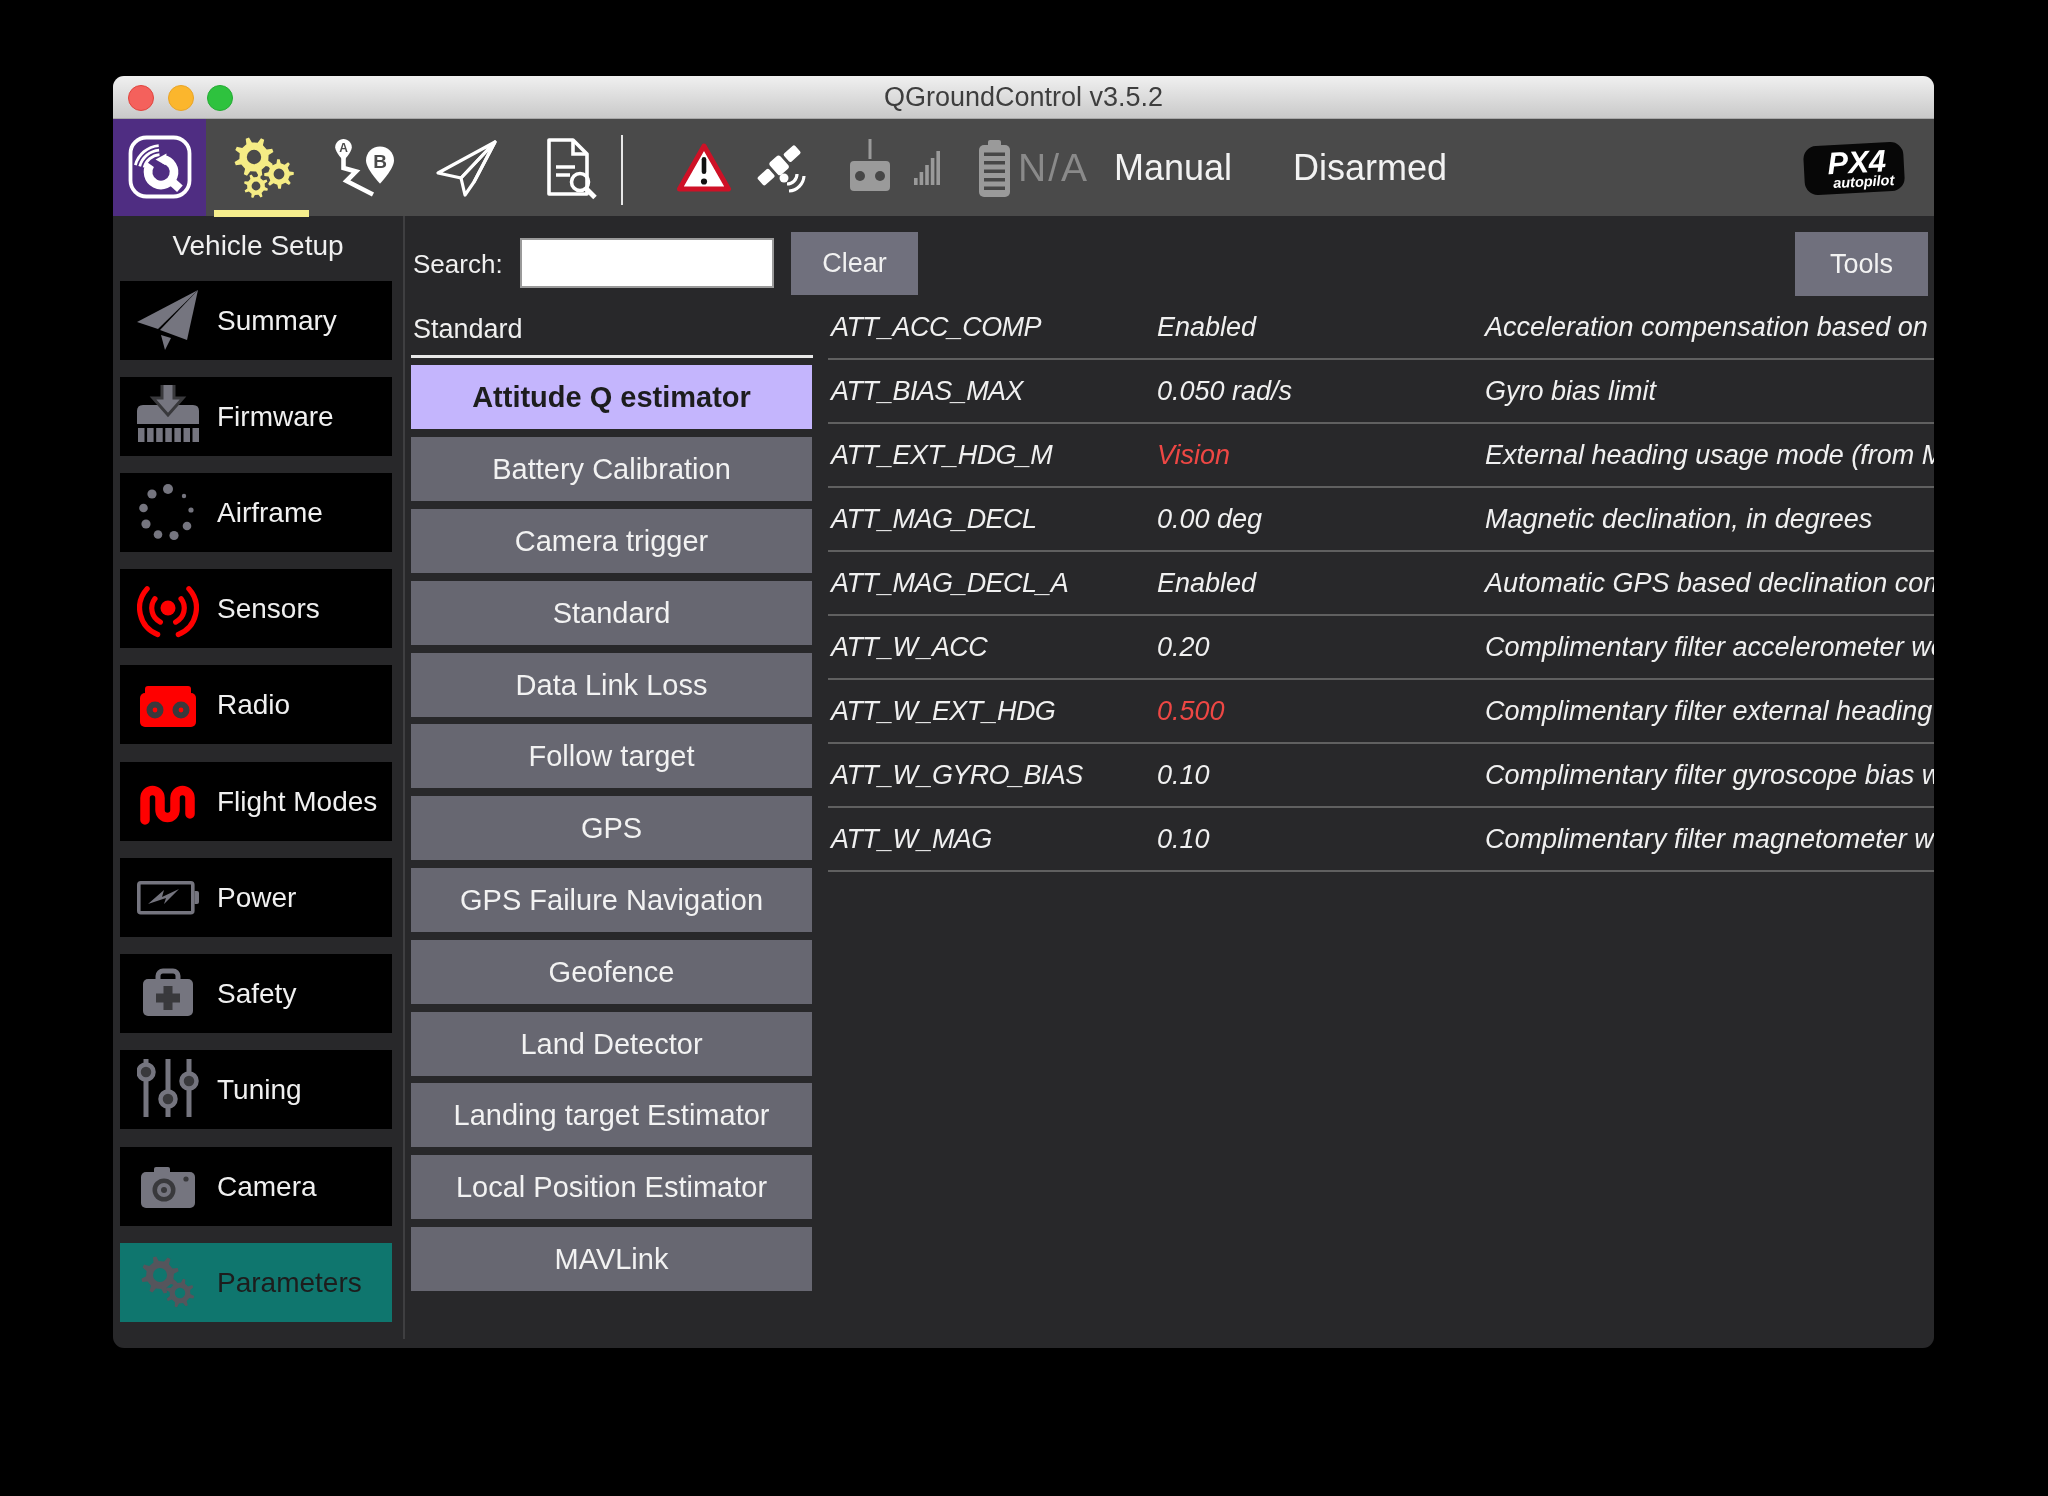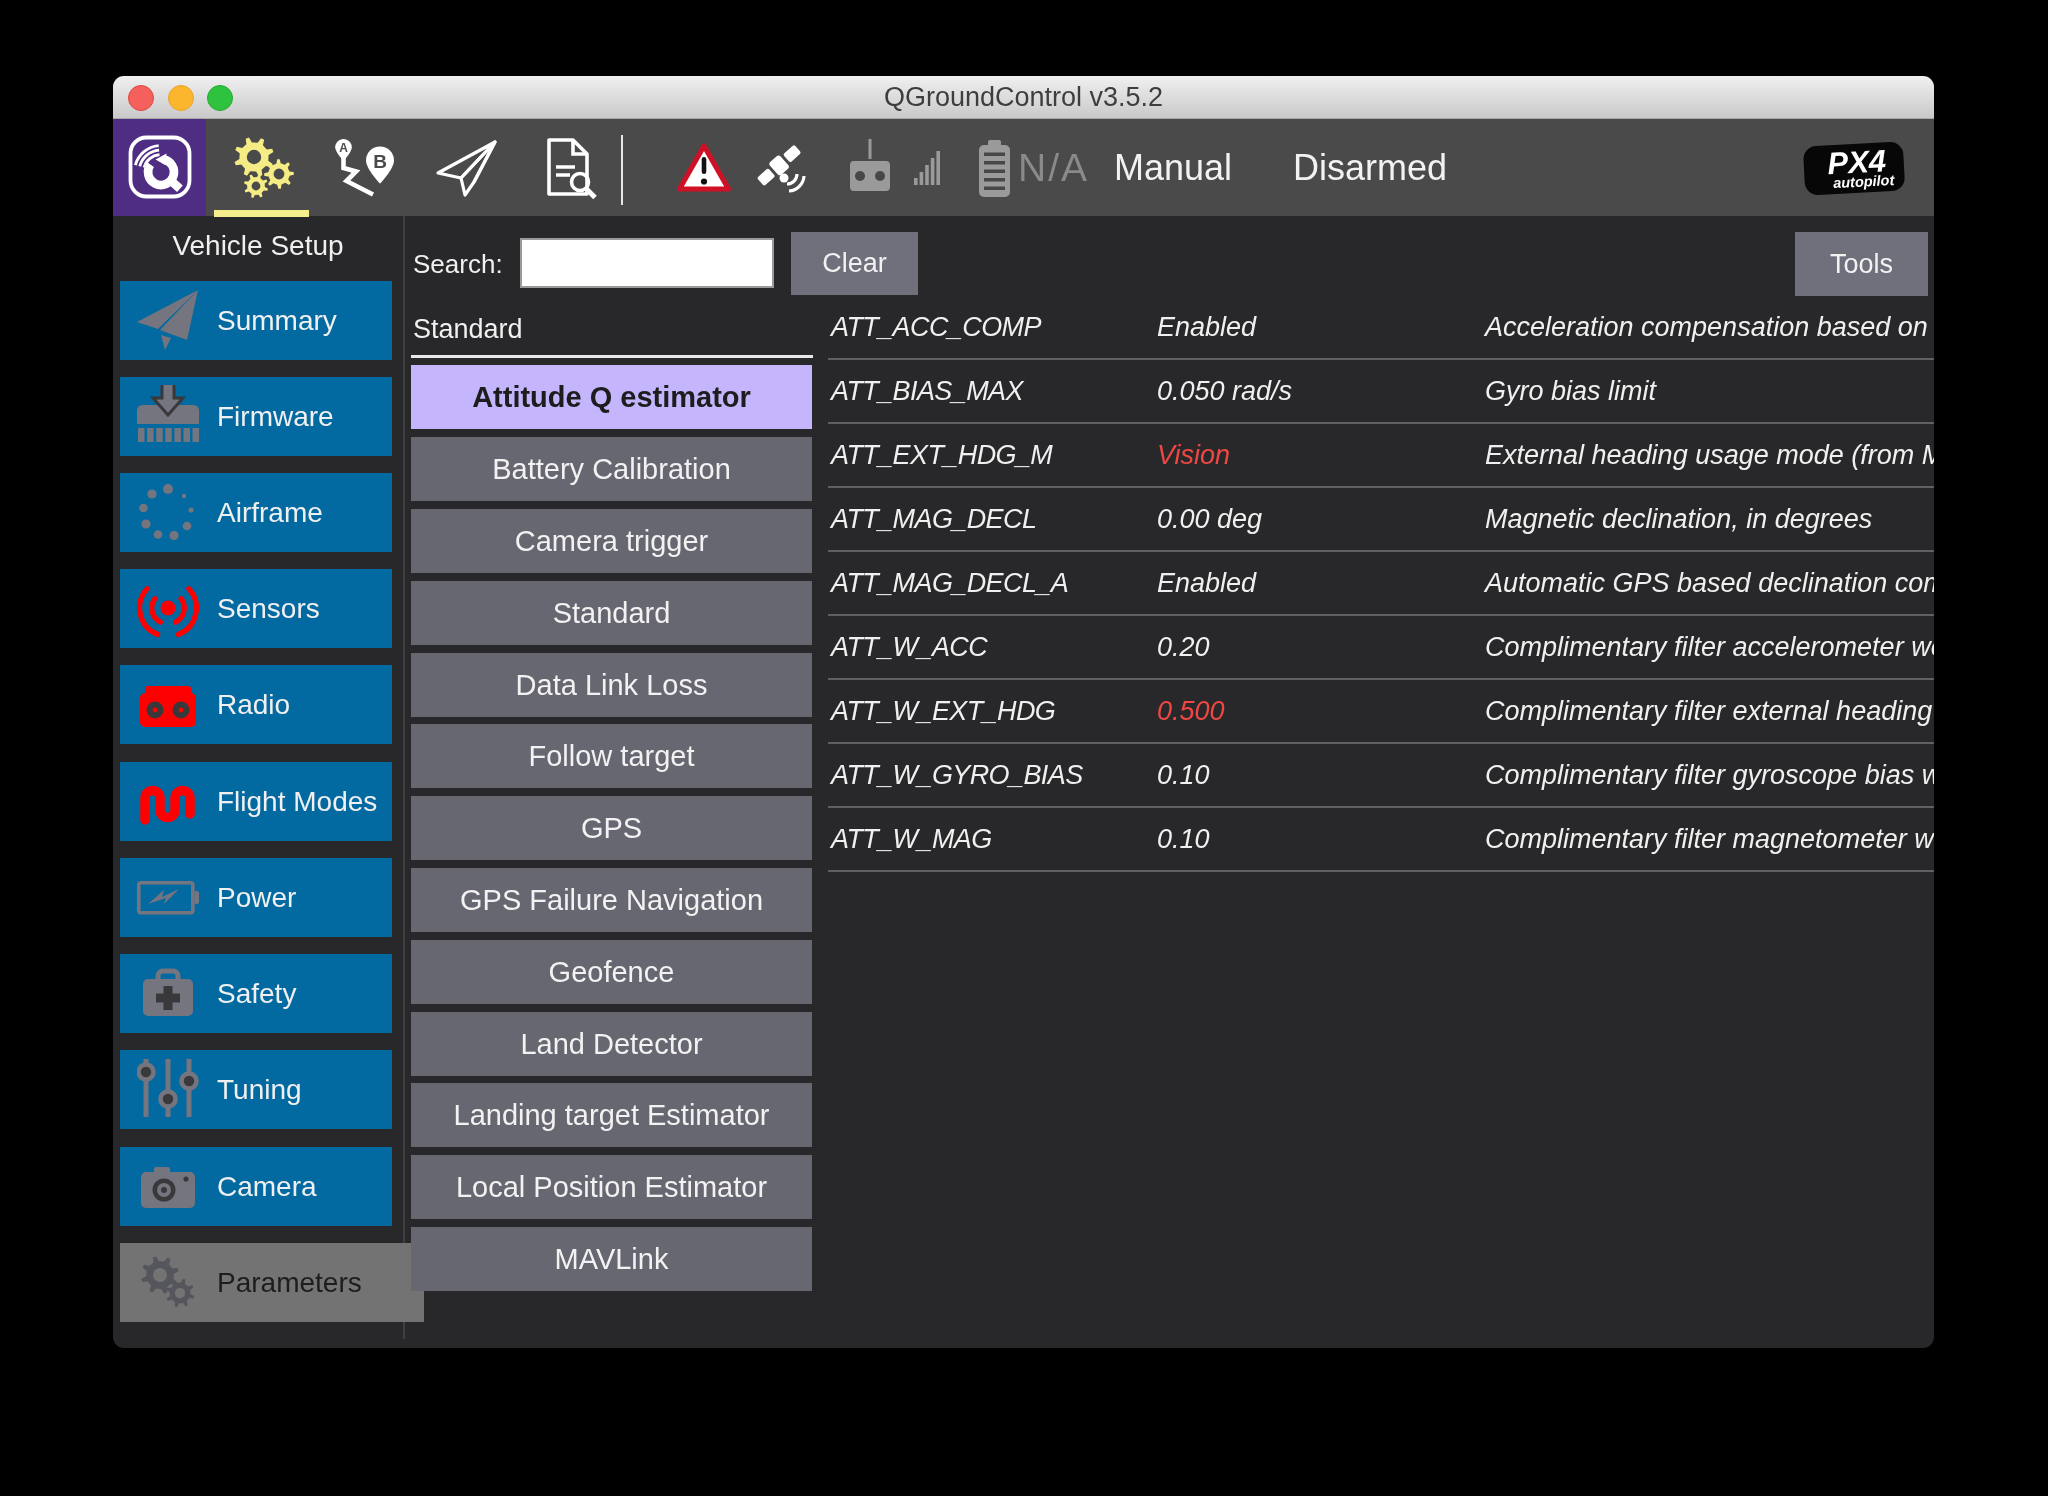--- a/index.html
+++ b/index.html
@@ -20,24 +20,24 @@
   .toolbar{position:absolute;left:0;top:43px;width:100%;height:97px;background:#4a4a4a;}
   .qblock{position:absolute;left:0;top:0;width:93px;height:97px;background:#4f2d82;}
   .underline{position:absolute;left:101px;top:91px;width:95px;height:7px;background:#f6ee8d;}
   .ticon{position:absolute;}
   .tsep{position:absolute;left:508px;top:16px;width:2px;height:70px;background:#e8e8e8;}
   .tbartxt{position:absolute;top:0px;height:97px;line-height:97px;font-size:36px;color:#f2f2f2;}
   .na{color:#8a8a8a;}
   .vdivider{position:absolute;left:290px;top:140px;width:2px;height:1123px;background:#3f3f41;}
   .vstitle{position:absolute;left:0px;top:148px;width:290px;text-align:center;
            font-size:28px;color:#f0f0f0;height:44px;line-height:44px;}
-  .srow{position:absolute;left:7px;width:272px;height:79px;background:#0369a1;}
+  .srow{position:absolute;left:7px;width:272px;height:79px;background:#000000;}
   .srow .lbl{position:absolute;left:97px;top:0;height:79px;line-height:79px;
              font-size:28px;color:#f0f0f0;white-space:nowrap;}
-  .srow.sel{background:#737373;padding-left:32px;}
+  .srow.sel{background:#0f766e;}
   .srow.sel .lbl{color:#1d1d1d;}
   .sicon{position:absolute;left:17px;top:8px;}
   .searchlbl{position:absolute;left:300px;top:162px;height:52px;line-height:52px;
              font-size:26px;color:#f0f0f0;}
   .searchbox{position:absolute;left:407px;top:162px;width:250px;height:46px;
              background:#fff;border:2px solid #9a9a9a;}
   .btn{position:absolute;background:#70707d;color:#f2f2f2;font-size:27px;
        text-align:center;}
   .clearbtn{left:678px;top:156px;width:127px;height:63px;line-height:63px;}
   .toolsbtn{left:1682px;top:156px;width:133px;height:64px;line-height:64px;}

